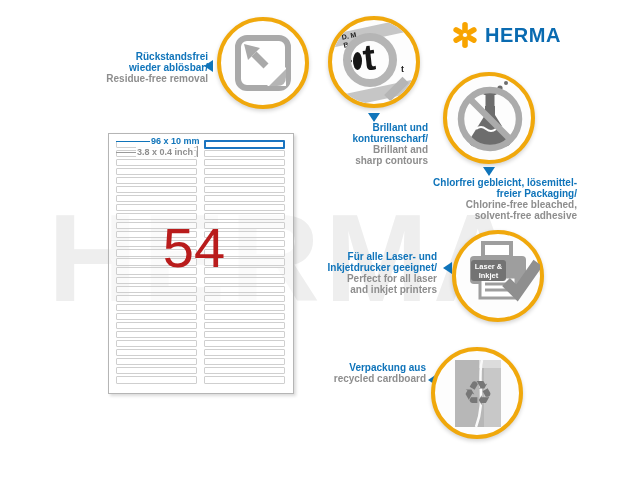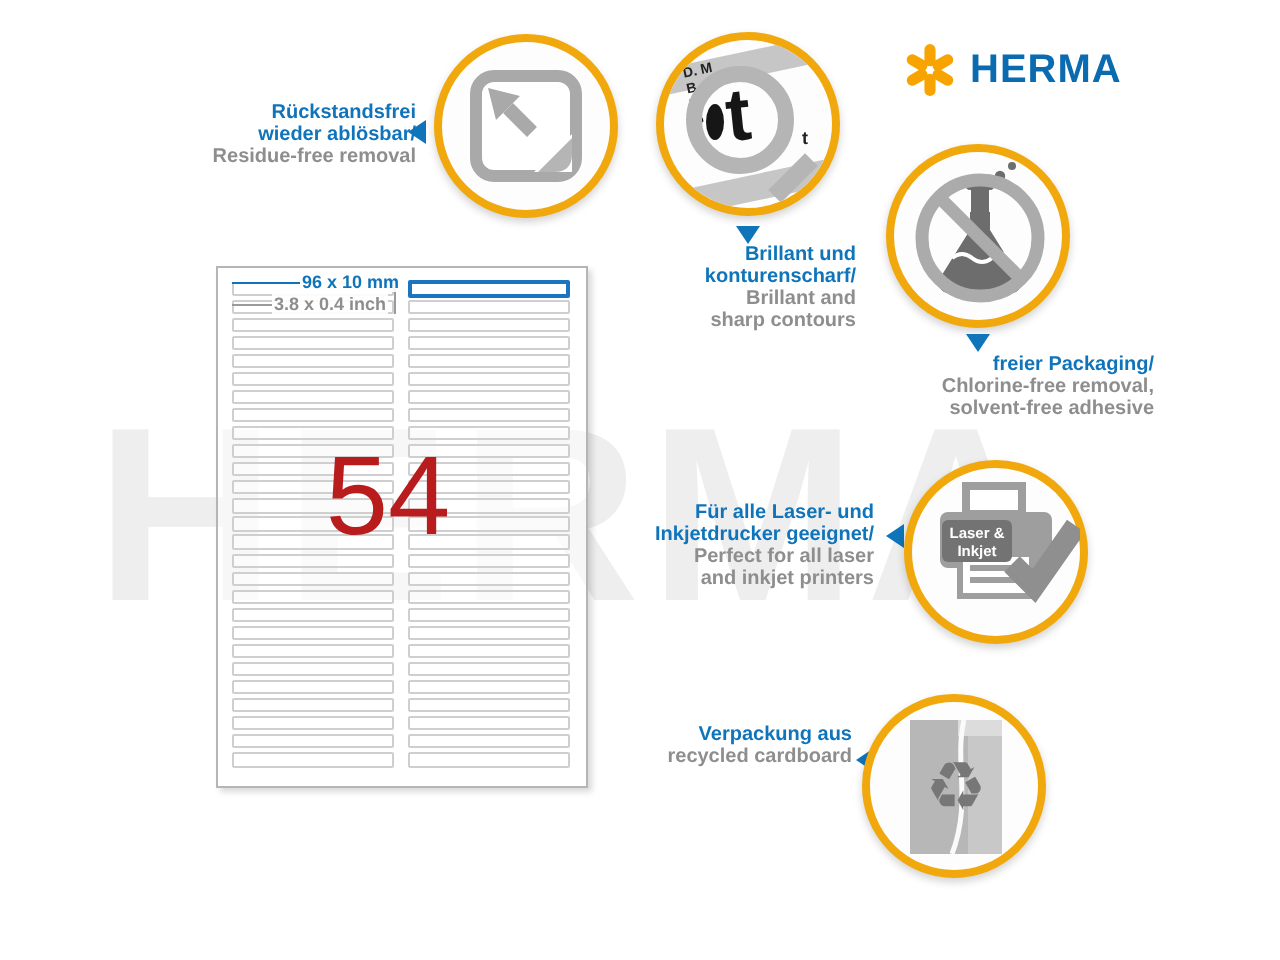--- a/index.html
+++ b/index.html
@@ -198,22 +198,23 @@
       <rect x="36" y="15" width="14" height="4" rx="2" fill="#6d6d6d"></rect>
       <rect x="38.5" y="17" width="9" height="14" fill="#6d6d6d"></rect>
       <path d="M38,30 h10 v9 L63,63 a5,5 0 0 1 -4.3,7.5 H27.3 A5,5 0 0 1 23,63 L38,39 Z" fill="#6d6d6d"></path>
       <path d="M29,53 q5,-4 10,0 t10,0 t9,0" stroke="#ffffff" stroke-width="2" fill="none"></path>
       <circle cx="43" cy="43" r="29" stroke="#ababab" stroke-width="6.5" fill="none"></circle>
       <line x1="23" y1="23" x2="63" y2="63" stroke="#ababab" stroke-width="6.5"></line>
     </svg>
   </div>
   <div class="tri-down" style="left:483px;top:167px;"></div>
   <div class="feat" style="left:402px;top:177px;width:175px;">
+    <span class="p">Chlorfrei gebleicht, lösemittel-</span>
     <span class="p">freier Packaging/</span>
-    <span class="s">Chlorine-free removal,</span>
+    <span class="s">Chlorine-free bleached,</span>
     <span class="s">solvent-free adhesive</span>
   </div>
 
   <div class="feat" style="left:325px;top:251px;width:112px;">
     <span class="p">Für alle Laser- und</span>
     <span class="p">Inkjetdrucker geeignet/</span>
     <span class="s">Perfect for all laser</span>
     <span class="s">and inkjet printers</span>
   </div>
   <div class="tri-left" style="left:443px;top:262px;"></div>

